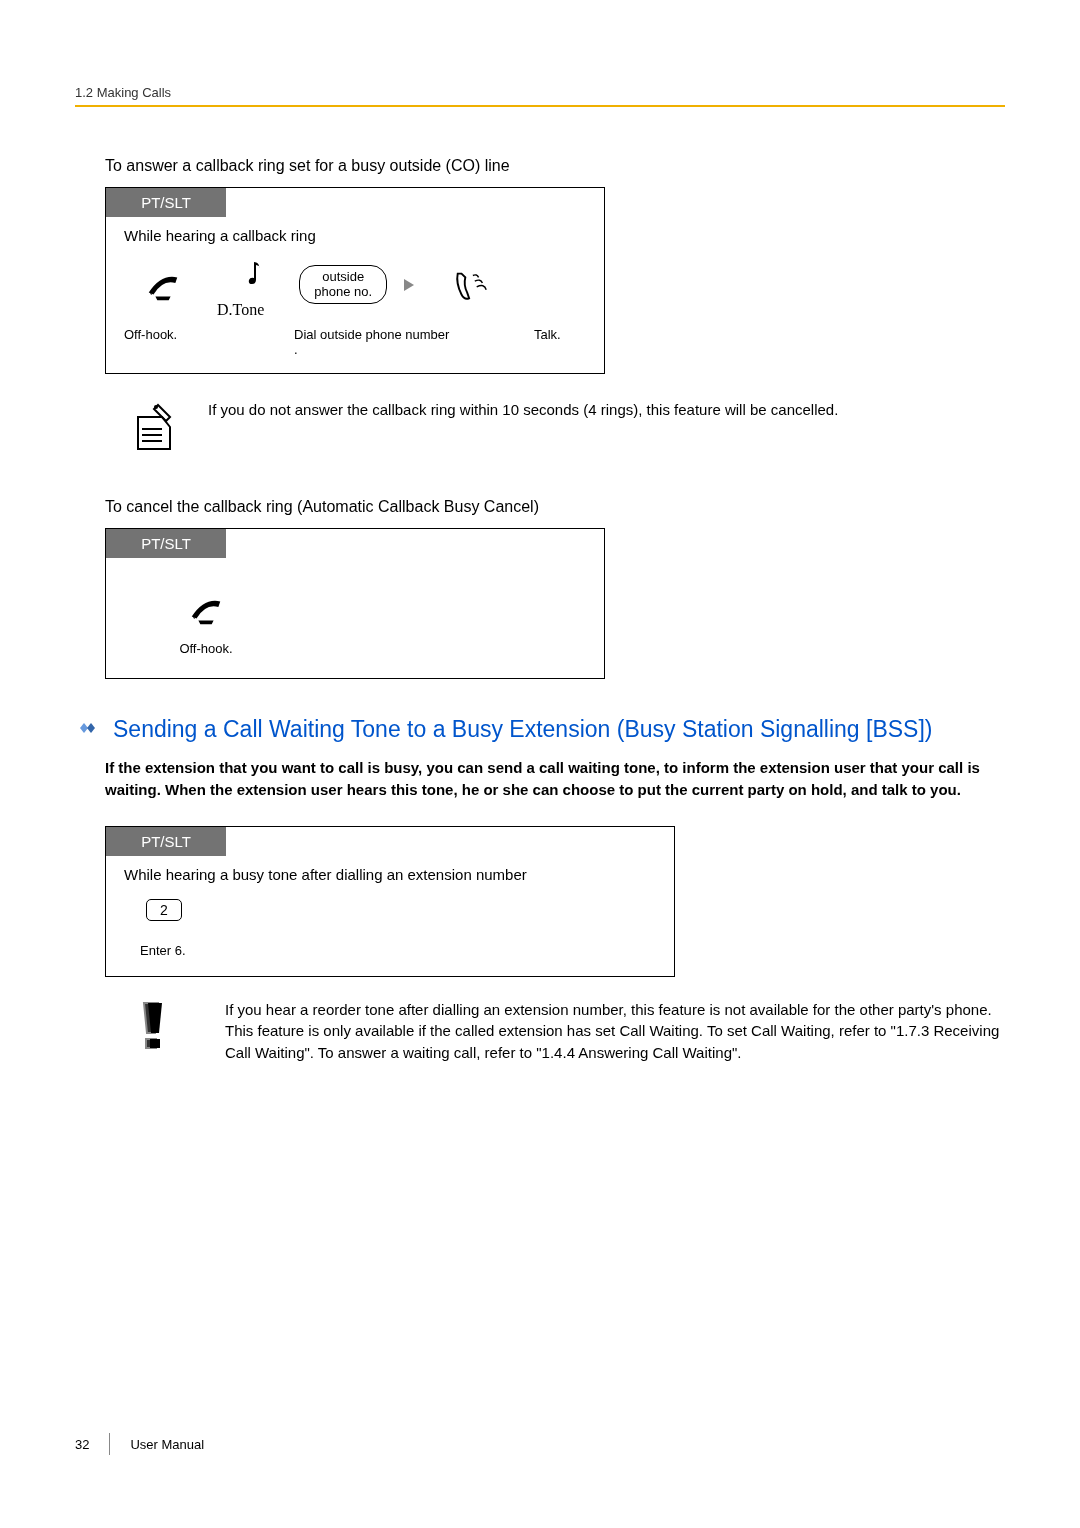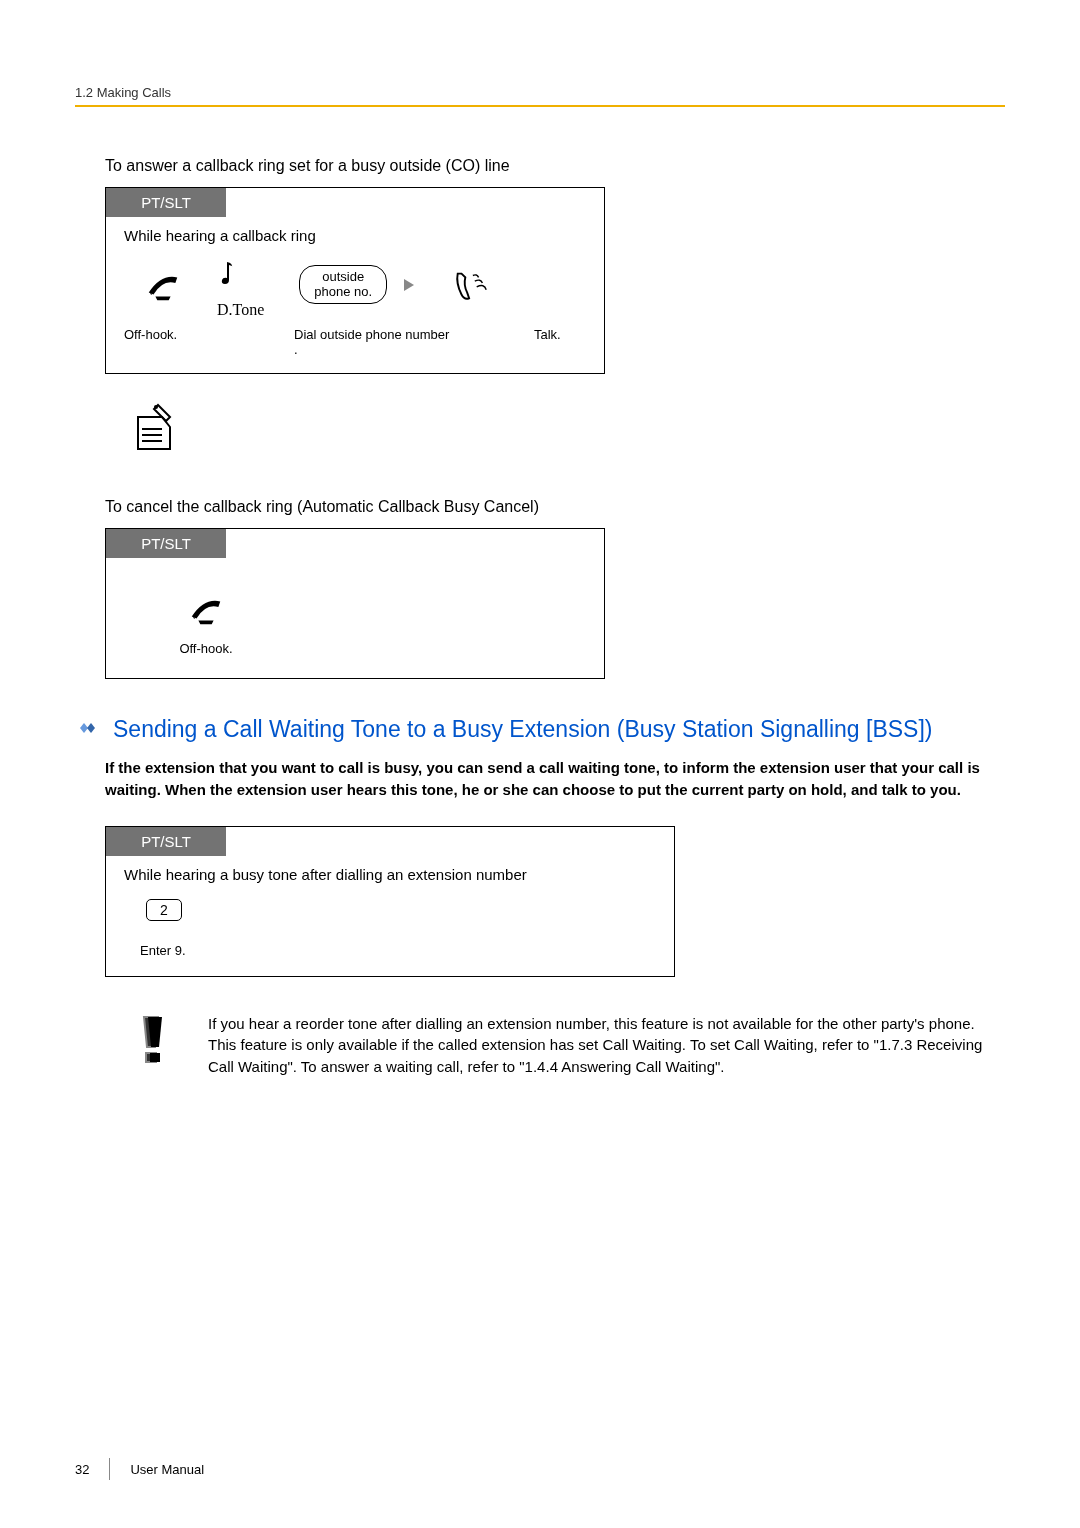--- a/index.html
+++ b/index.html
@@ -50,21 +50,21 @@
     }
     .diagram-row {
       display: flex;
       align-items: center;
       padding: 0 18px 8px 18px;
       gap: 15px;
     }
     .diagram-item {
       display: flex;
       flex-direction: column;
-      align-items: flex-start;
+      align-items: flex-end;
       gap: 6px;
       padding-left: 20px;
     }
     .icon-box {
       height: 45px;
       display: flex;
       align-items: center;
       justify-content: center;
     }
     .phone-icon svg {
@@ -149,27 +149,28 @@
       height: 22px;
       display: flex;
       align-items: center;
       justify-content: center;
       font-size: 14px;
     }
 
     .warning-block {
       display: flex;
       gap: 30px;
-      margin: 36px 0 0 55px;
+      margin: 22px 0 0 55px;
+      justify-content: space-between;
     }
     .warning-icon svg { width: 48px; height: 52px; }
 
     .footer {
       position: absolute;
-      bottom: 48px;
+      bottom: 73px;
       left: 75px;
       display: flex;
       align-items: center;
       gap: 20px;
       font-size: 13px;
     }
     .footer-divider {
       width: 1px;
       height: 22px;
       background: #888;
@@ -233,20 +234,21 @@
 </div>
 
 <div class="note-block">
   <div class="note-icon-large">
     <svg viewBox="0 0 48 55">
         <path d="M8 18 L8 50 L40 50 L40 28 L32 18 Z M12 30 L32 30 M12 36 L32 36 M12 42 L32 42" fill="none" stroke="#000" stroke-width="2"></path>
         <path d="M28 6 L40 18 L36 22 L24 10 Z" fill="none" stroke="#000" stroke-width="2"></path>
         <circle cx="26" cy="8" r="2" fill="#000"></circle>
       </svg>
   </div>
+  <div class="note-text">If you do not answer the callback ring within 10 seconds (4 rings), this feature will be cancelled.</div>
 </div>
 
 <div class="subheading">To cancel the callback ring (Automatic Callback Busy Cancel)</div>
 
 <div class="diagram-box-2">
   <div class="diagram-header">PT/SLT</div>
   <div class="diagram-body-center">
     <div class="icon-box phone-icon">
       <svg viewBox="0 0 40 40">
           <path d="M5 28 Q18 8 35 12 L33 18 Q20 14 10 30 Z M12 32 L28 32 L26 36 L14 36 Z" fill="#000"></path>
@@ -268,21 +270,21 @@
 </div>
 
 <div class="body-text">If the extension that you want to call is busy, you can send a call waiting tone, to inform the extension user that your call is waiting. When the extension user hears this tone, he or she can choose to put the current party on hold, and talk to you.</div>
 
 <div class="diagram-box-3">
   <div class="diagram-header">PT/SLT</div>
   <div class="diagram-subtitle">While hearing a busy tone after dialling an extension number</div>
   <div style="padding: 10px 18px 8px 40px;">
     <div class="key-box">2</div>
   </div>
-  <div style="padding: 14px 18px 0 34px; font-size:13px;">Enter 9.</div>
+  <div style="padding: 14px 18px 0 34px; font-size:13px;">Enter 6.</div>
 </div>
 
 <div class="warning-block">
   <div class="warning-icon">
     <svg viewBox="0 0 48 52">
       <path d="M14 4 L28 4 L25 34 L17 34 Z" fill="#333" stroke="#888" stroke-width="2"></path>
       <rect x="16" y="40" width="10" height="9" fill="#333" stroke="#888" stroke-width="2"></rect>
       <path d="M18 4 L32 4 L29 34 L21 34 Z" fill="#000"></path>
       <rect x="20" y="40" width="10" height="9" fill="#000"></rect>
     </svg>

